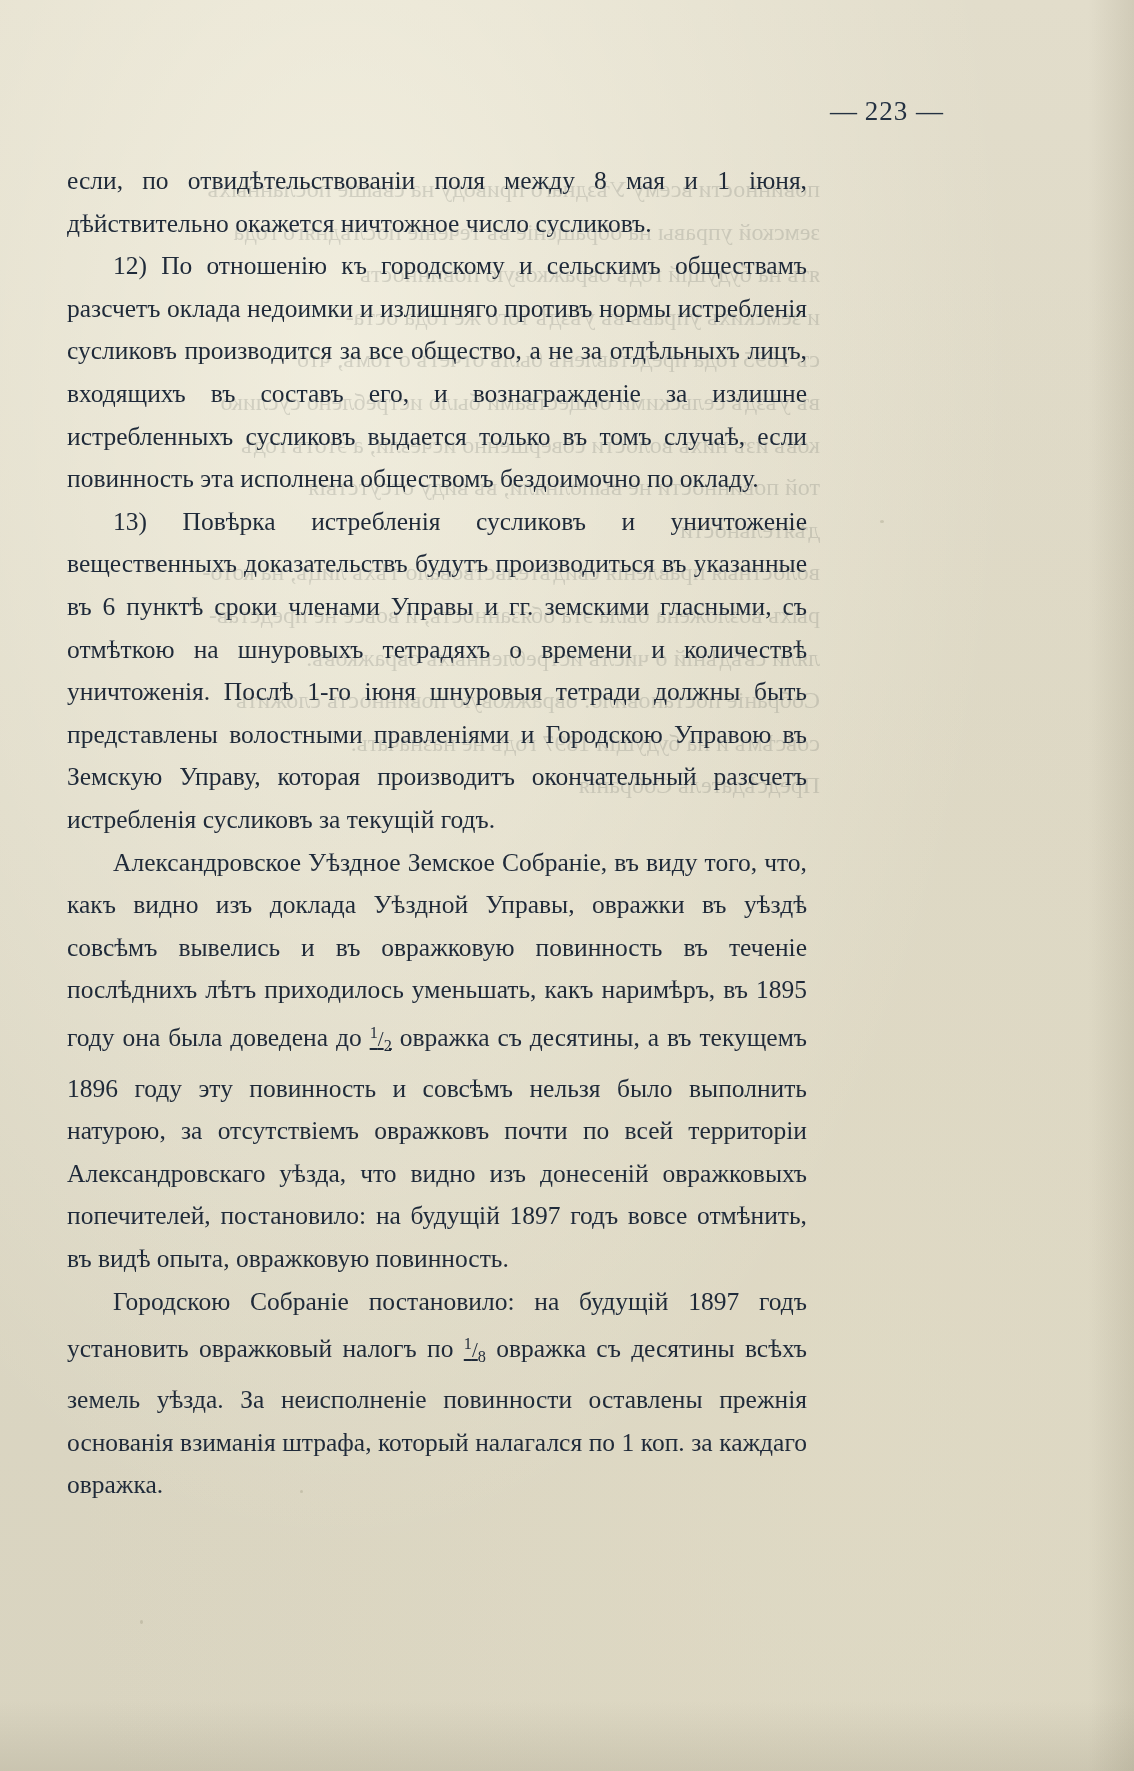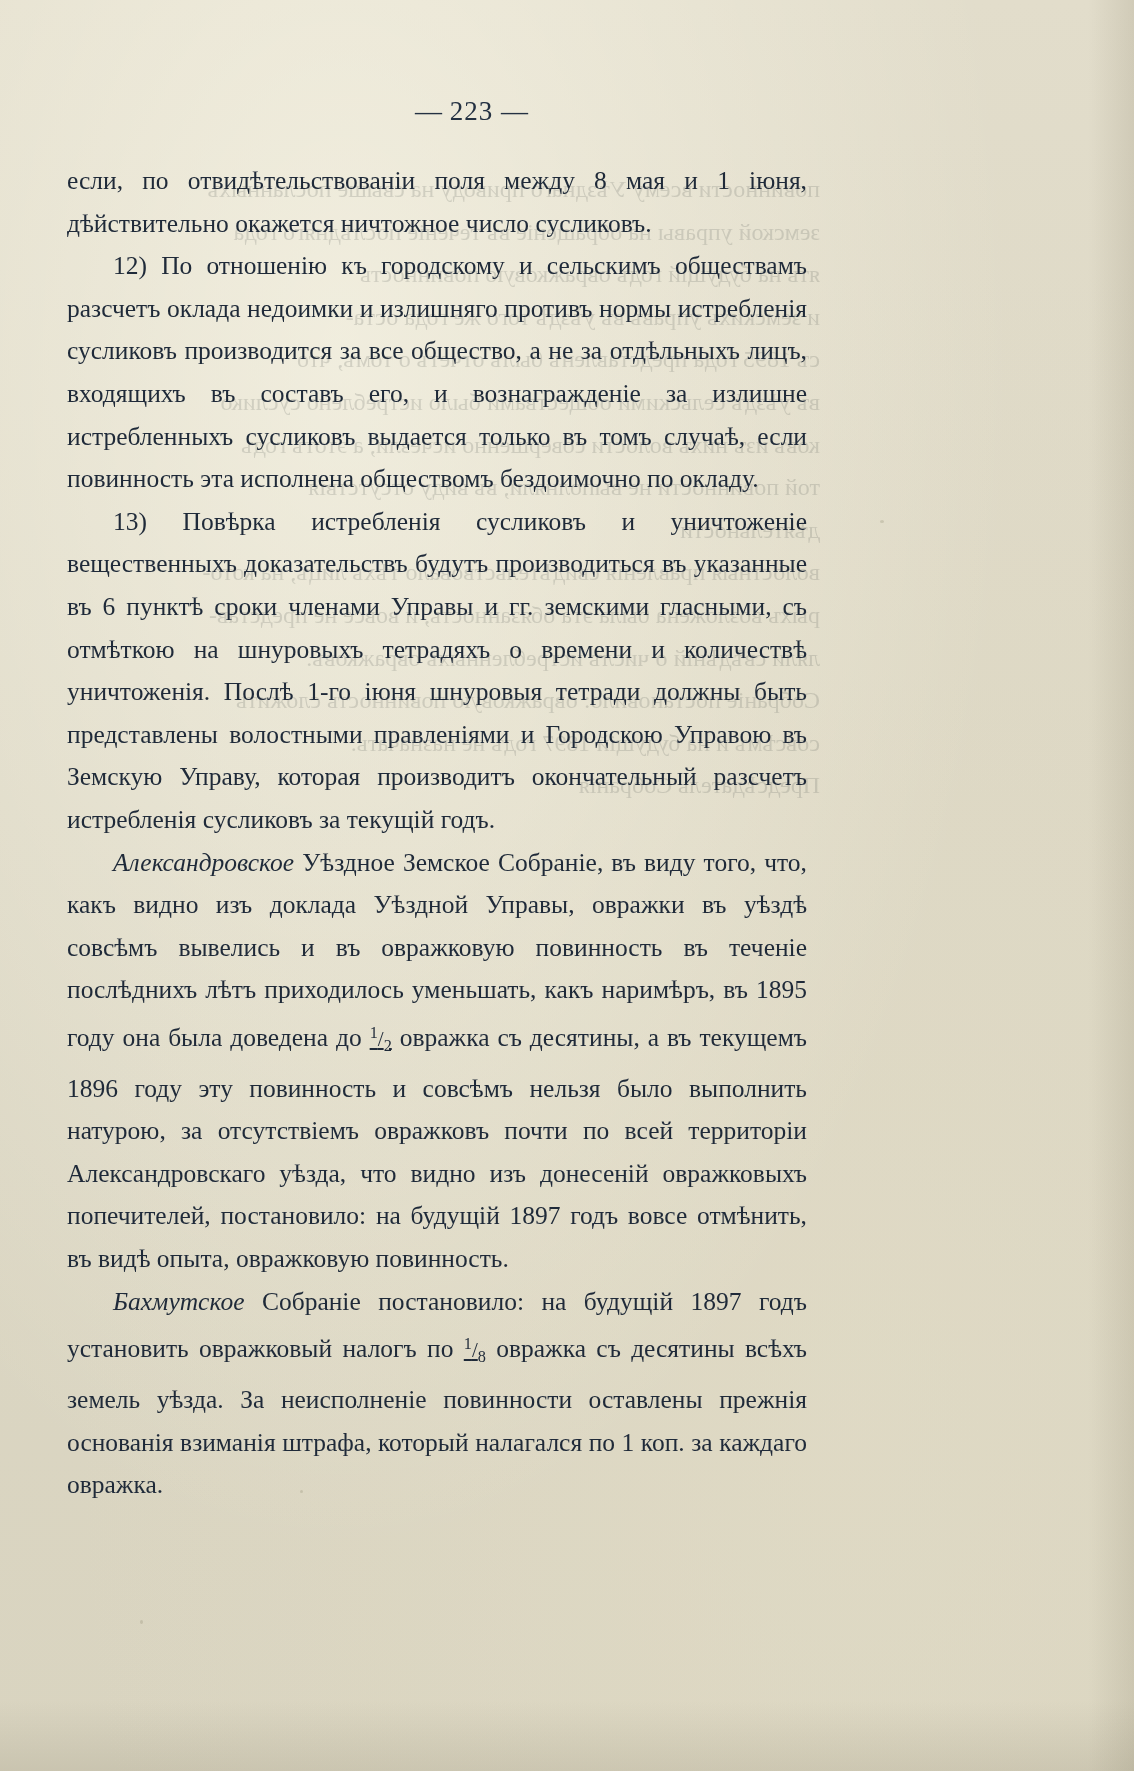--- a/index.html
+++ b/index.html
@@ -28,21 +28,21 @@
     position: absolute;
     left: 0; top: 0;
     width: 1134px;
     height: 1771px;
   }
   .folio {
     position: absolute;
     top: 96px;
     left: 0;
     width: 943px;
-    text-align: center;
+    text-align: right;
     font-size: 27px;
     letter-spacing: 1px;
     color: #243142;
   }
   .folio .dash {
     letter-spacing: 0;
   }
   .textblock {
     position: absolute;
     left: 67px;
@@ -54,21 +54,20 @@
   }
   p {
     margin: 0;
     text-align: justify;
     text-justify: inter-word;
   }
   p.indent {
     text-indent: 46px;
   }
   .ital {
-    font-style: italic;
   }
   .frac {
     font-size: 0.82em;
     white-space: nowrap;
     text-decoration: underline;
   }
   .frac sup {
     font-size: 0.78em;
     vertical-align: super;
   }
@@ -162,21 +161,21 @@
     <div class="textblock">
 
       <p>если, по отвидѣтельствованіи поля между 8 мая и 1 іюня, дѣйствительно окажется ничтожное число сусликовъ.</p>
 
       <p class="indent">12) По отношенію къ городскому и сельскимъ обществамъ разсчетъ оклада недоимки и излишняго противъ нормы истребленія сусликовъ производится за все общество, а не за отдѣльныхъ лицъ, входящихъ въ составъ его, и вознагражденіе за излишне истребленныхъ сусликовъ выдается только въ томъ случаѣ, если повинность эта исполнена обществомъ бездоимочно по окладу.</p>
 
       <p class="indent">13) Повѣрка истребленія сусликовъ и уничтоженіе вещественныхъ доказательствъ будутъ производиться въ указанные въ 6 пунктѣ сроки членами Управы и гг. земскими гласными, съ отмѣткою на шнуровыхъ тетрадяхъ о времени и количествѣ уничтоженія. Послѣ 1-го іюня шнуровыя тетради должны быть представлены волостными правленіями и Городскою Управою въ Земскую Управу, которая производитъ окончательный разсчетъ истребленія сусликовъ за текущій годъ.</p>
 
       <p class="indent"><span class="ital">Александровское</span><span> Уѣздное Земское Собраніе, въ виду того, что, какъ видно изъ доклада Уѣздной Управы, овражки въ уѣздѣ совсѣмъ вывелись и въ овражковую повинность въ теченіе послѣднихъ лѣтъ приходилось уменьшать, какъ наримѣръ, въ 1895 году она была доведена до </span><span class="frac"><sup>1</sup>/<sub>2</sub></span><span> овражка съ десятины, а въ текущемъ 1896 году эту повинность и совсѣмъ нельзя было выполнить натурою, за отсутствіемъ овражковъ почти по всей территоріи Александровскаго уѣзда, что видно изъ донесеній овражковыхъ попечителей, постановило: на будущій 1897 годъ вовсе отмѣнить, въ видѣ опыта, овражковую повинность.</span></p>
 
-      <p class="indent"><span class="ital">Бахмутское</span><span> Собраніе постановило: на будущій 1897 годъ установить овражковый налогъ по </span><span class="frac"><sup>1</sup>/<sub>8</sub></span><span> овражка съ десятины всѣхъ земель уѣзда. За неисполненіе повинности оставлены прежнія основанія взиманія штрафа, который налагался по 1 коп. за каждаго овражка.</span></p>
+      <p class="indent"><span class="ital">Городскою</span><span> Собраніе постановило: на будущій 1897 годъ установить овражковый налогъ по </span><span class="frac"><sup>1</sup>/<sub>8</sub></span><span> овражка съ десятины всѣхъ земель уѣзда. За неисполненіе повинности оставлены прежнія основанія взиманія штрафа, который налагался по 1 коп. за каждаго овражка.</span></p>
 
     </div>
 
     <div class="speck" style="left:300px; top:1490px; width:3px; height:3px;"></div>
     <div class="speck" style="left:880px; top:520px; width:4px; height:3px;"></div>
     <div class="speck" style="left:140px; top:1620px; width:3px; height:4px;"></div>
 
     <div class="edge-shadow"></div>
     <div class="bottom-shadow"></div>
   </div>

